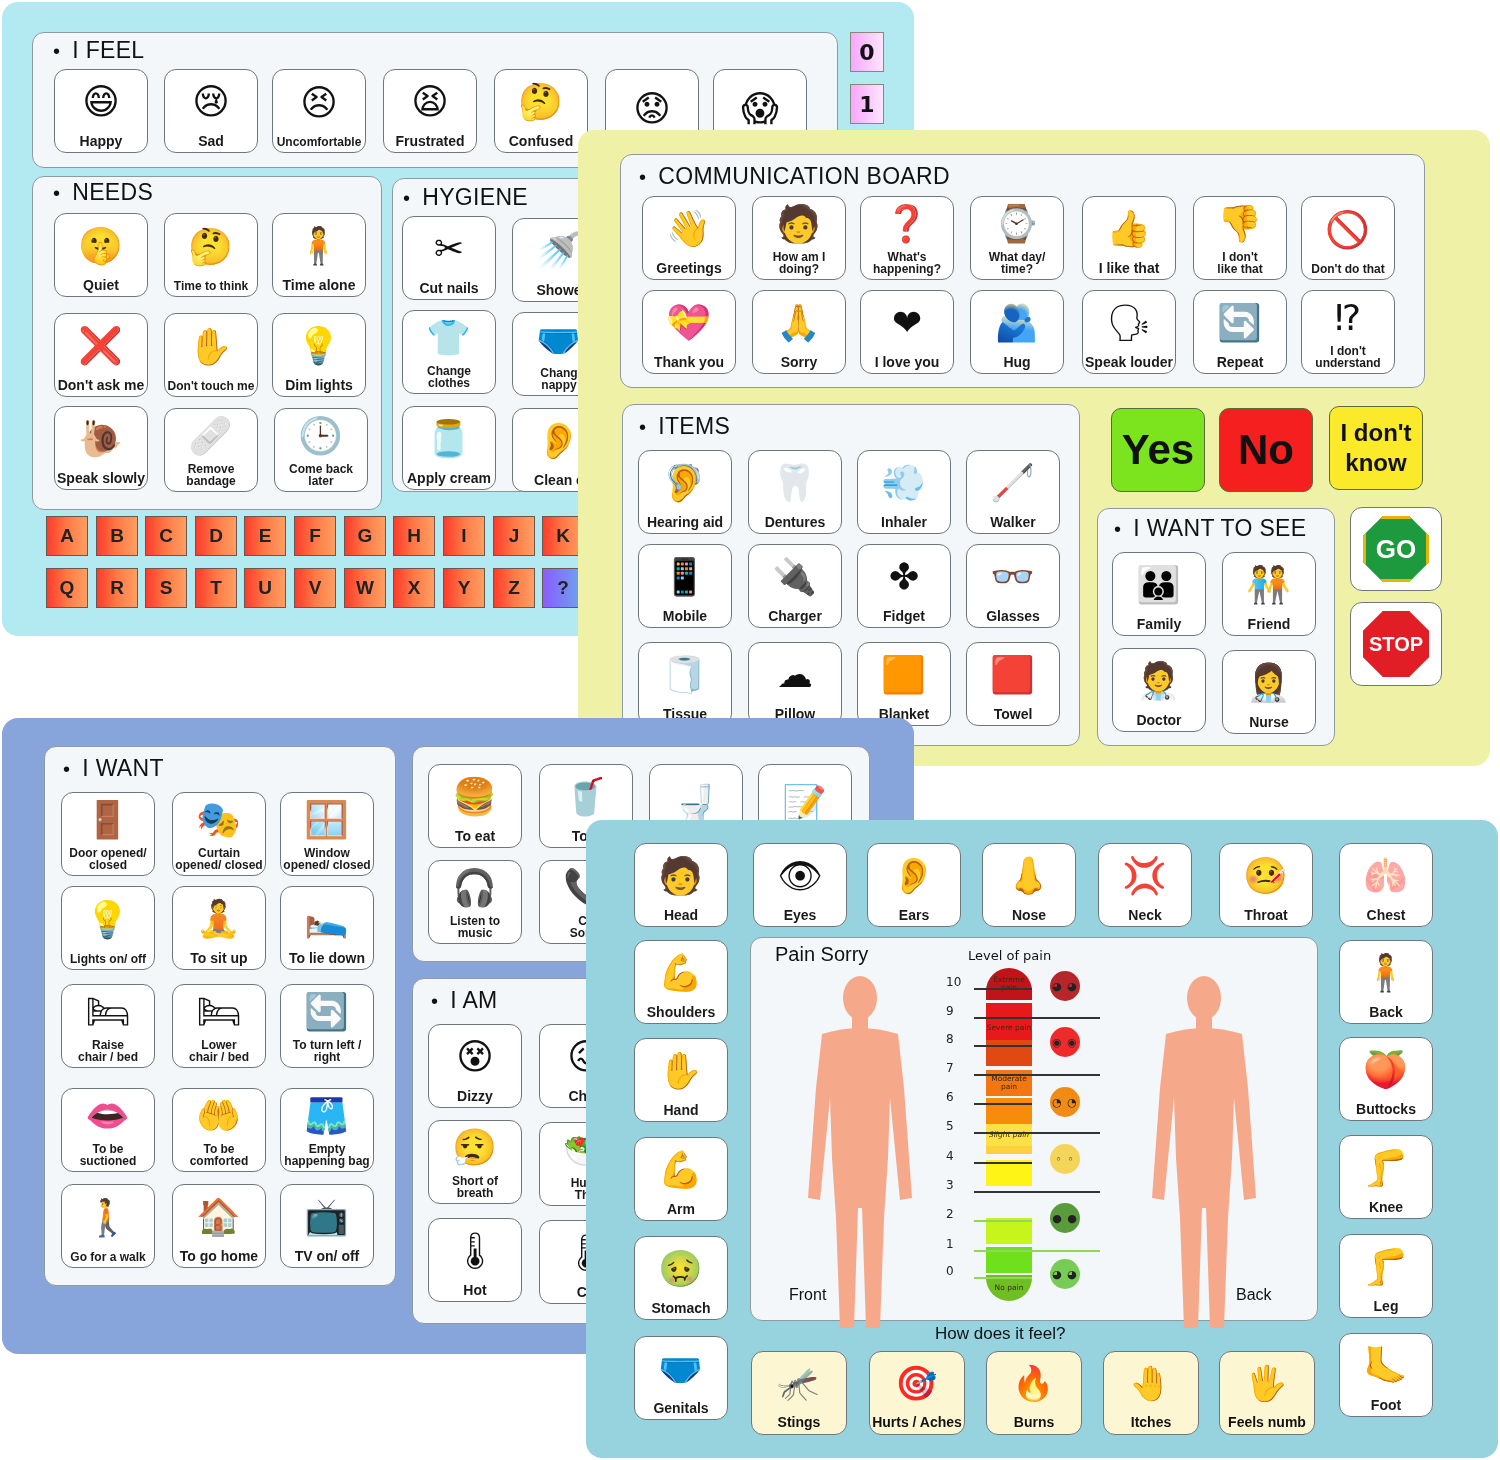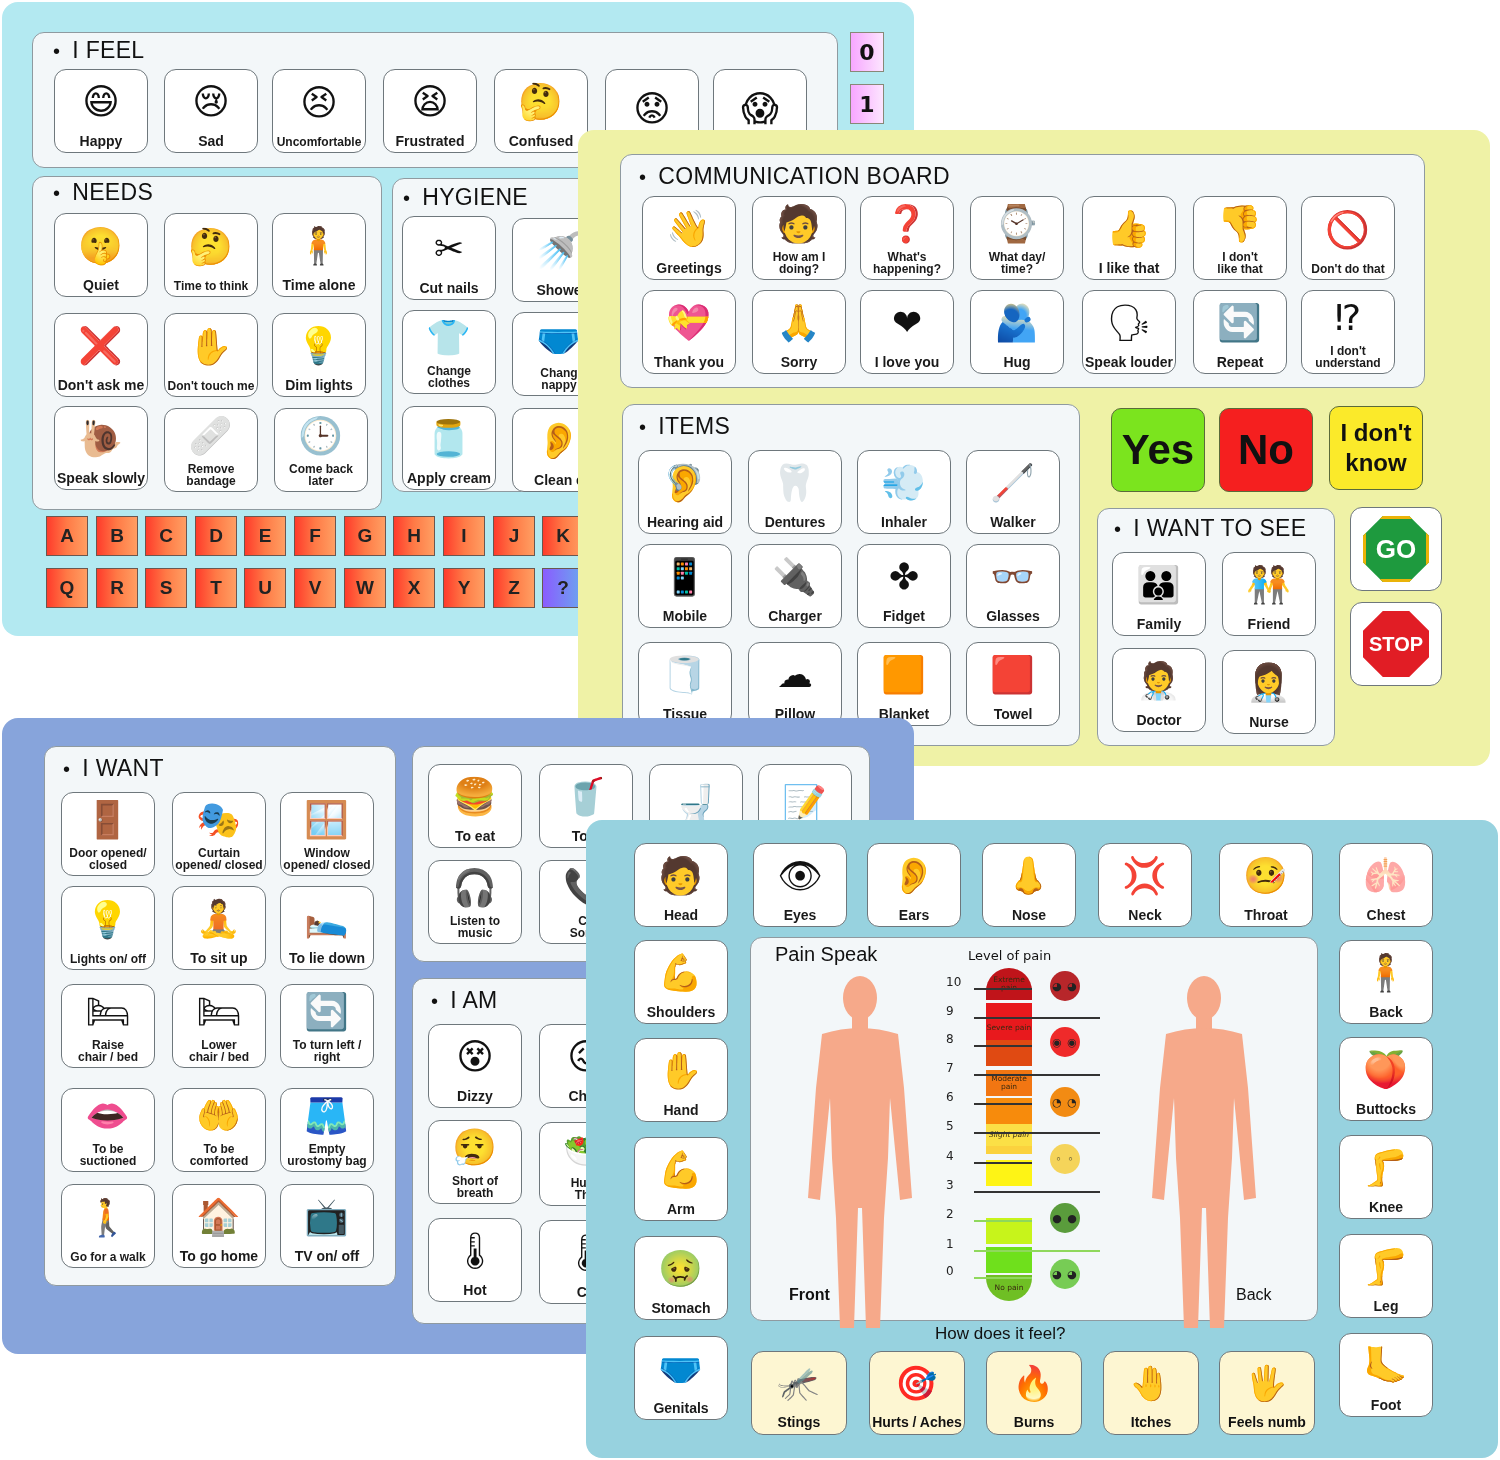--- a/index.html
+++ b/index.html
@@ -399,21 +399,21 @@
 suctioned</div>
     </div>
     <div class="tile" style="left: 170px; top: 370px;">
       <div class="ic">🤲</div>
       <div class="lbl sm">To be
 comforted</div>
     </div>
     <div class="tile" style="left: 278px; top: 370px;">
       <div class="ic">🩳</div>
       <div class="lbl sm">Empty
-urostomy bag</div>
+happening bag</div>
     </div>
     <div class="tile" style="left: 59px; top: 466px;">
       <div class="ic">🚶</div>
       <div class="lbl sm">Go for a walk</div>
     </div>
     <div class="tile" style="left: 170px; top: 466px;">
       <div class="ic">🏠</div>
       <div class="lbl">To go home</div>
     </div>
     <div class="tile" style="left: 278px; top: 466px;">
@@ -560,23 +560,23 @@
       <div class="ic">🤚</div>
       <div class="lbl">Itches</div>
     </div>
     <div class="feel-tile" style="left: 1219px; top: 1351px; z-index: 5;">
       <div class="ic">🖐</div>
       <div class="lbl">Feels numb</div>
     </div>
   </div>
 
 <div class="panel" style="left:750px;top:937px;width:568px;height:384px;background:#f3f7f9;z-index:4;"></div>
-<div style="position:absolute;left:775px;top:943px;font-family:'Liberation Sans',sans-serif;font-size:20px;font-weight:500;z-index:5;">Pain Speak</div>
+<div style="position:absolute;left:775px;top:943px;font-family:'Liberation Sans',sans-serif;font-size:20px;font-weight:500;z-index:5;">Pain Sorry</div>
 <div style="position:absolute;left:968px;top:948px;font-size:13px;z-index:5;">Level of pain</div>
-<div style="position:absolute;left:789px;top:1286px;font-family:'Liberation Sans',sans-serif;font-size:16px;font-weight:700;z-index:6;">Front</div>
+<div style="position:absolute;left:789px;top:1286px;font-family:'Liberation Sans',sans-serif;font-size:16px;font-weight:400;z-index:6;">Front</div>
 <div style="position:absolute;left:1236px;top:1286px;font-family:'Liberation Sans',sans-serif;font-size:16px;font-weight:500;z-index:6;">Back</div>
 
 <svg class="body-fig" style="left:800px;top:968px;z-index:5;" width="120" height="360" viewBox="0 0 120 360">
   <g fill="#f6a98a">
     <ellipse cx="60" cy="30" rx="17" ry="22"></ellipse>
     <rect x="52" y="48" width="16" height="14"></rect>
     <path d="M22 66 Q60 54 98 66 L104 120 L112 230 L100 232 L90 130 L88 190 L84 250 L80 360 L66 360 L62 240 L58 240 L54 360 L40 360 L36 250 L32 190 L30 130 L20 232 L8 230 L16 120 Z"></path>
   </g>
 </svg>
 <svg class="body-fig" style="left:1144px;top:968px;z-index:5;" width="120" height="360" viewBox="0 0 120 360">

